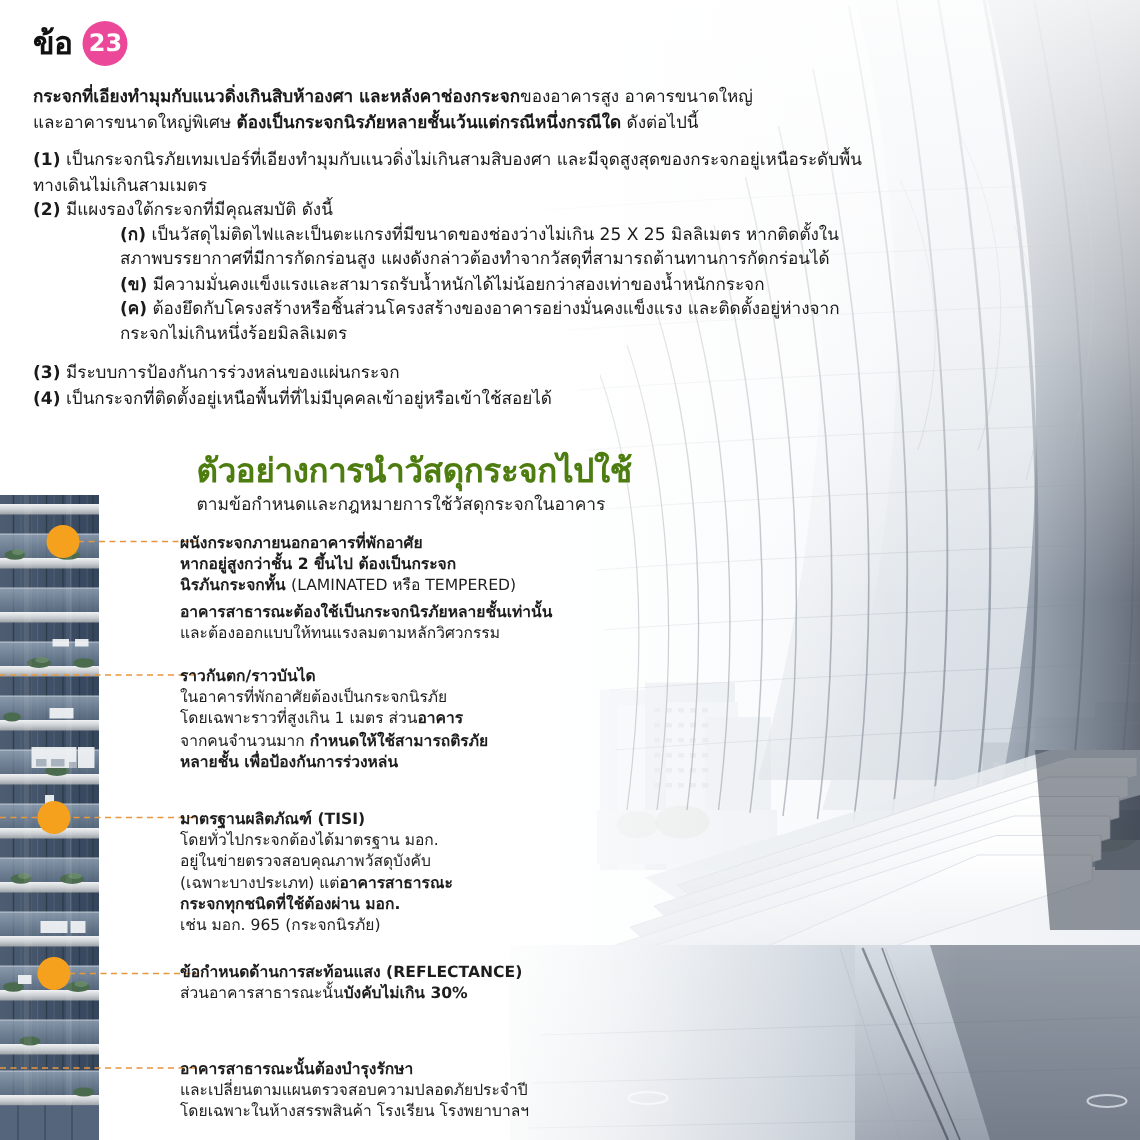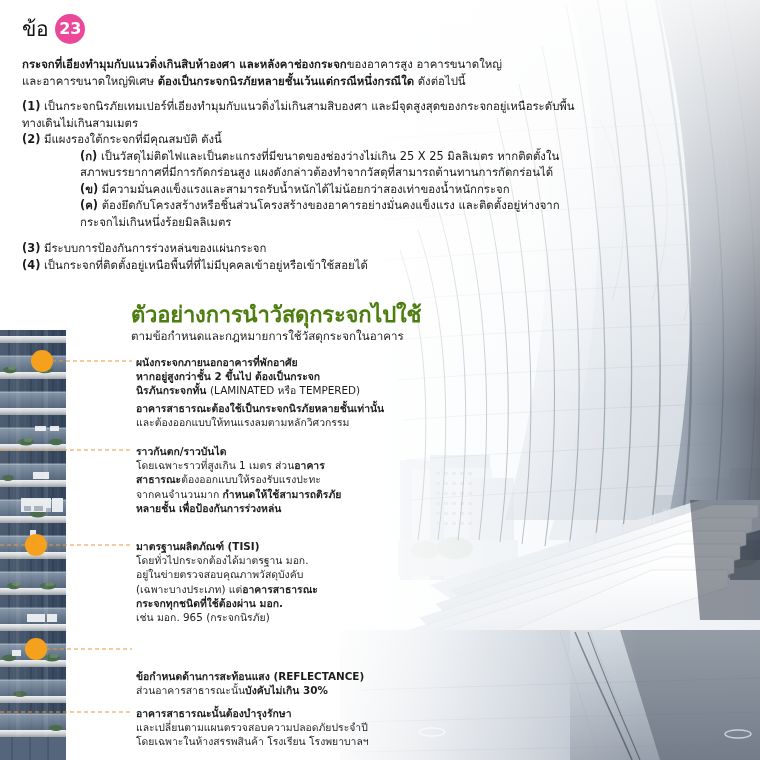--- a/index.html
+++ b/index.html
@@ -25,21 +25,21 @@
   
   .connectors{position:absolute;left:0;top:0;width:760px;height:760px;z-index:3;pointer-events:none;}
 
   .dot{position:absolute;border-radius:50%;background:#F5A11E;z-index:4;}
 
   
   .content{position:absolute;inset:0;z-index:5;}
 
   
   .hdr{position:absolute;left:22px;top:14px;display:flex;align-items:center;gap:7px;}
-  .hdr-word{font-size:21px;font-weight:400;letter-spacing:-.3px;color:#111;line-height:1;}
+  .hdr-word{font-size:21px;font-weight:700;letter-spacing:-.3px;color:#111;line-height:1;}
   .hdr-badge{
     width:30px;height:30px;border-radius:50%;background:#ec4899;
     display:flex;align-items:center;justify-content:center;
     color:#fff;font-size:16px;font-weight:700;line-height:1;
   }
 
   
   .intro{position:absolute;left:22px;top:56px;width:560px;font-size:11.4px;line-height:17px;color:#1a1a1a;}
   .intro .b{font-weight:700;}
   .intro .n{font-weight:400;}
@@ -51,29 +51,29 @@
   .sub{margin-left:58px;}
   .sub .num{font-weight:700;}
   .gap{height:10px;}
 
   
   .mid-head{position:absolute;left:131px;top:303px;}
   .mid-title{font-size:22px;font-weight:700;color:#4d7c0f;line-height:1.12;letter-spacing:-.2px;}
   .mid-sub{font-size:11.6px;font-weight:400;color:#222;margin-top:2px;line-height:1.2;}
 
   
-  .ann{position:absolute;left:136px;width:300px;font-size:10.4px;line-height:14.2px;color:#1d1d1d;}
+  .ann{position:absolute;left:120px;width:300px;font-size:10.4px;line-height:14.2px;color:#1d1d1d;}
   .ann .t{font-weight:700;}
   .ann .bd{font-weight:700;}
 
   .ann-a{top:355px;}
   .ann-b{top:401px;}
   .ann-c{top:444px;}
   .ann-d{top:539px;}
-  .ann-e{top:641px;margin-top:28px;}
+  .ann-e{top:641px;}
   .ann-f{top:706px;}
 </style>
 </head>
 <body>
 
 <div id="page">
 
   <div class="bg-photo">
     <svg width="760" height="760" viewBox="0 0 760 760" xmlns="http://www.w3.org/2000/svg">
       <defs>
@@ -498,25 +498,23 @@
       </div>
     </div>
 
     <div class="ann ann-b">
       <div class="t">อาคารสาธารณะต้องใช้เป็นกระจกนิรภัยหลายชั้นเท่านั้น</div>
       <div>และต้องออกแบบให้ทนแรงลมตามหลักวิศวกรรม</div>
     </div>
 
     <div class="ann ann-c">
       <div class="t">ราวกันตก/ราวบันได</div>
+      <div>ในอาคารที่พักอาศัยต้องเป็นกระจกนิรภัย</div>
       <div>
         <span>โดยเฉพาะราวที่สูงเกิน 1 เมตร ส่วน</span><span class="bd">อาคาร</span>
-      </div>
-      <div>
-        <span class="bd">สาธารณะ</span><span>ต้องออกแบบให้รองรับแรงปะทะ</span>
       </div>
       <div>
         <span>จากคนจำนวนมาก </span><span class="bd">กำหนดให้ใช้สามารถติรภัย</span>
       </div>
       <div class="t">หลายชั้น เพื่อป้องกันการร่วงหล่น</div>
     </div>
 
     <div class="ann ann-d">
       <div class="t">มาตรฐานผลิตภัณฑ์ (TISI)</div>
       <div>โดยทั่วไปกระจกต้องได้มาตรฐาน มอก.</div>

